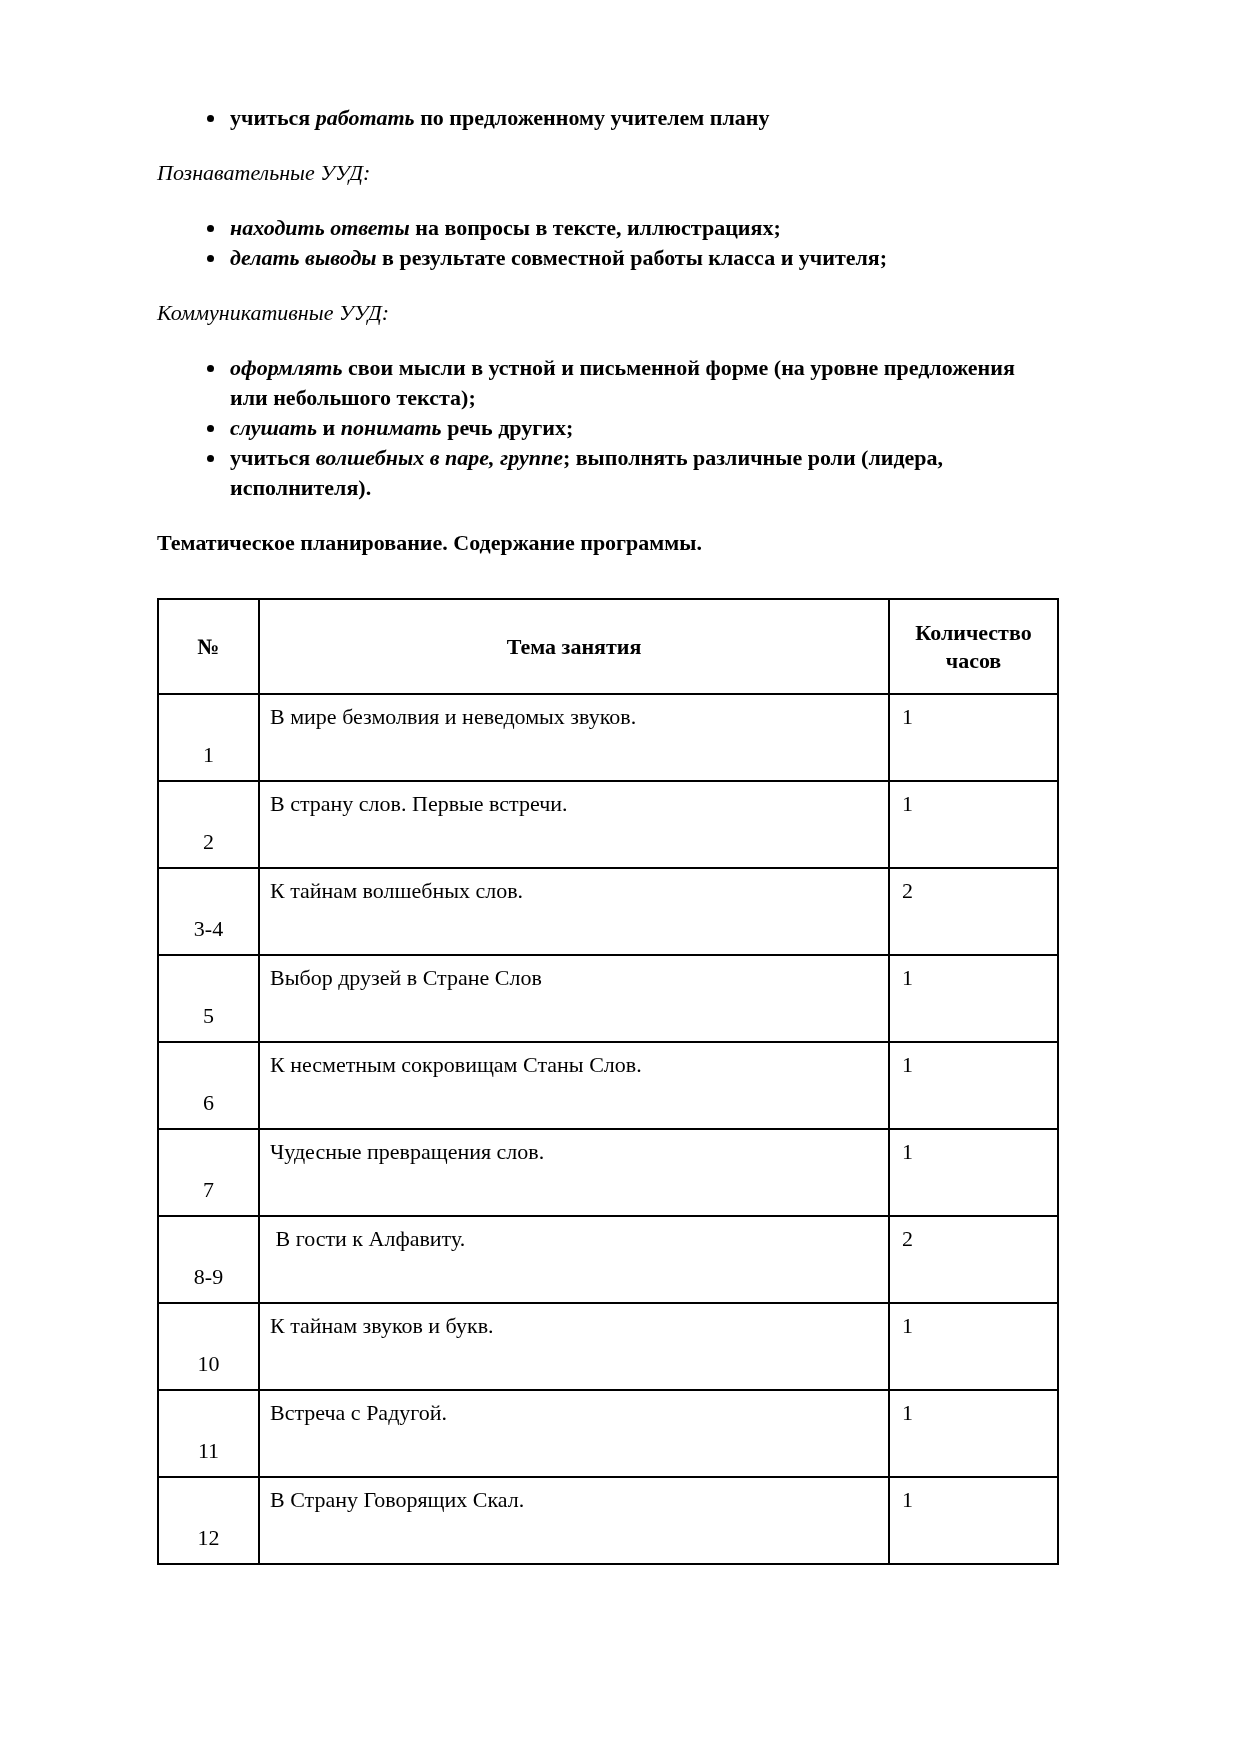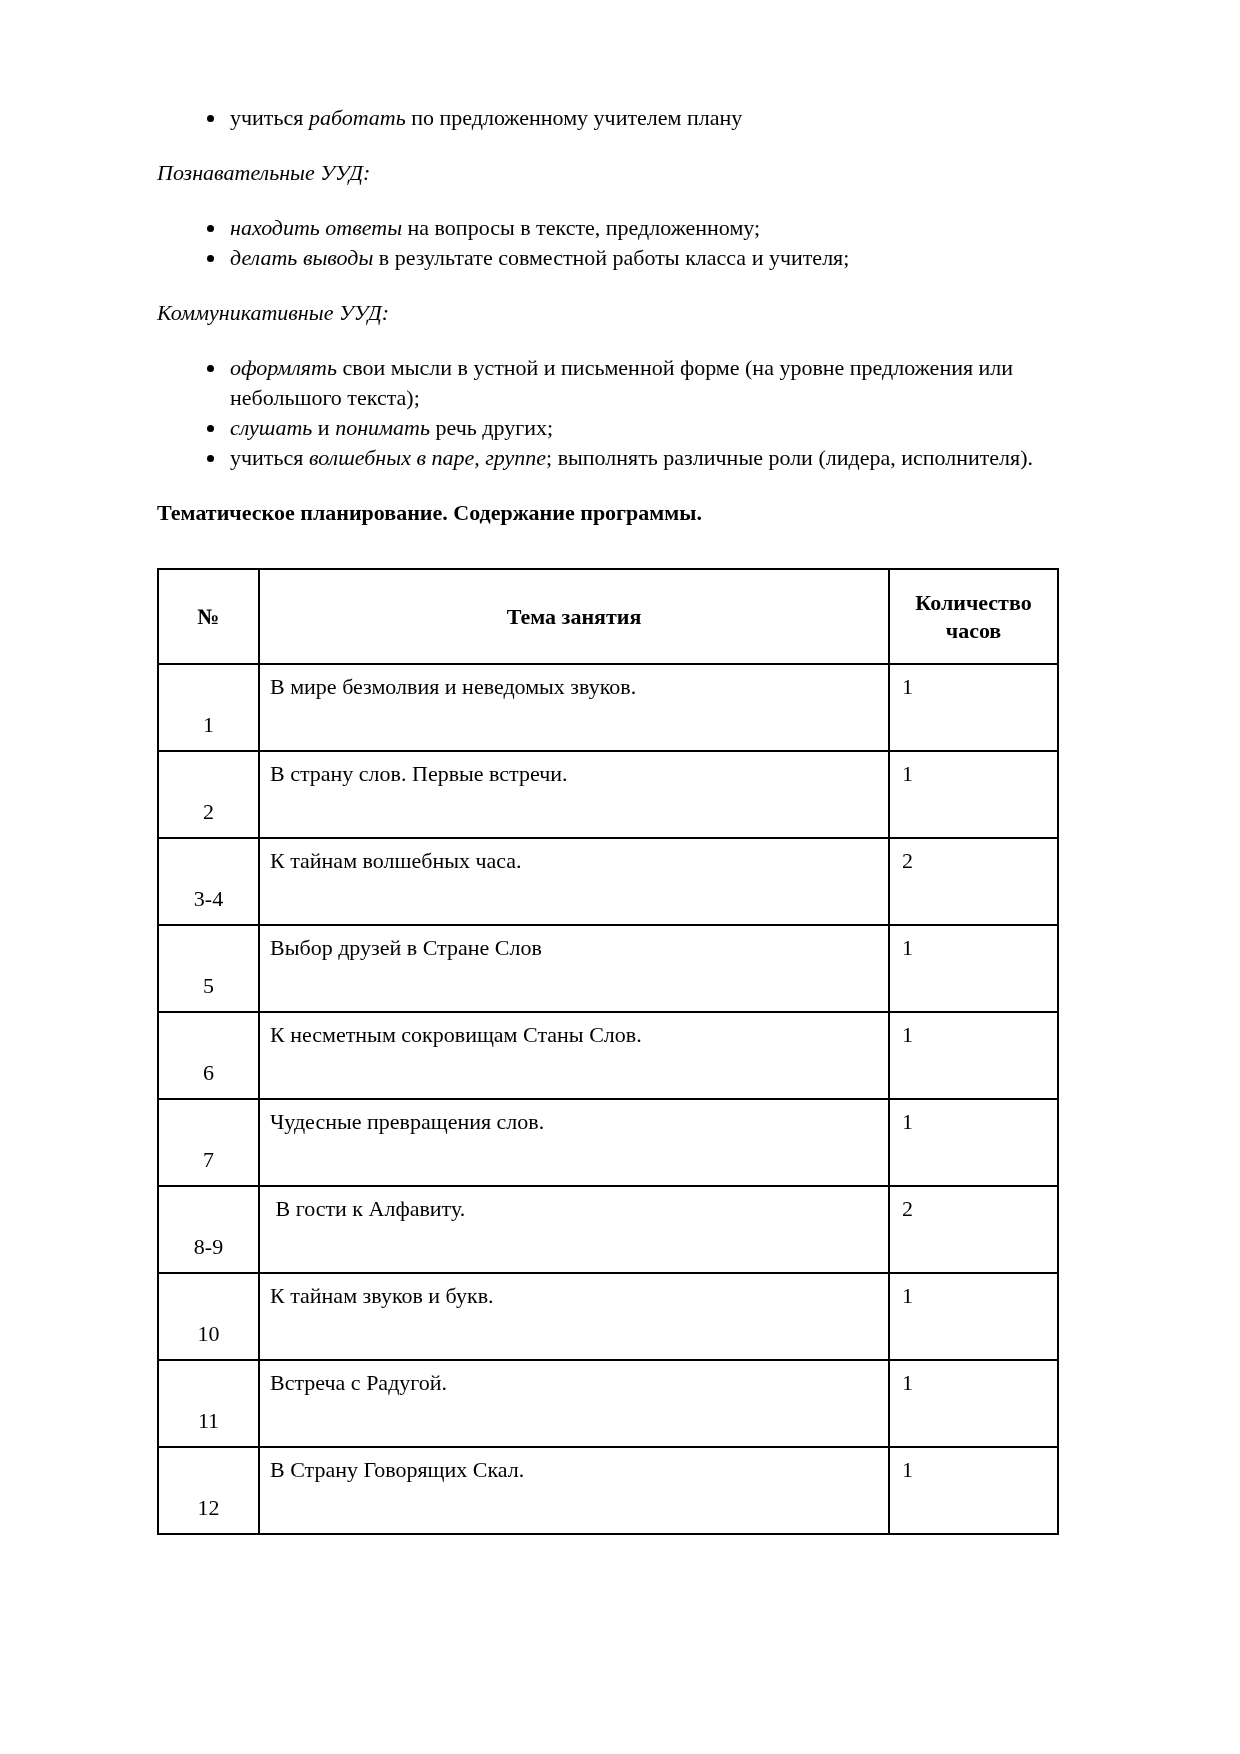--- a/index.html
+++ b/index.html
@@ -16,20 +16,21 @@
     width: 1240px;
     height: 1754px;
     padding: 103px 183px 0 157px;
   }
   .it { font-style: italic; }
 
   ul.bullets {
     list-style: disc outside;
     padding-left: 70px;
     margin: 0 0 25px 0;
+    font-weight: bold;
   }
   ul.bullets li {
     line-height: 30px;
     padding-left: 3px;
   }
   .ital-heading {
     font-style: italic;
     line-height: 30px;
     margin: 0 0 25px 0;
     font-family: Liberation Serif, serif;
@@ -88,21 +89,21 @@
 
 <div class="page">
 
   <ul class="bullets">
     <li><span>учиться </span><span class="it">работать</span><span> по предложенному учителем плану</span></li>
   </ul>
 
   <p class="ital-heading">Познавательные УУД:</p>
 
   <ul class="bullets">
-    <li><span class="it">находить ответы</span><span> на вопросы в тексте, предложенному;</span></li>
+    <li><span class="it">находить ответы</span><span> на вопросы в тексте, иллюстрациях;</span></li>
     <li><span class="it">делать выводы</span><span> в результате совместной работы класса и учителя;</span></li>
   </ul>
 
   <p class="ital-heading">Коммуникативные УУД:</p>
 
   <ul class="bullets">
     <li><span class="it">оформлять</span><span> свои мысли в устной и письменной форме (на уровне предложения или небольшого текста);</span></li>
     <li><span class="it">слушать</span><span> и </span><span class="it">понимать</span><span> речь других;</span></li>
     <li><span>учиться </span><span class="it">волшебных в паре, группе</span><span>; выполнять различные роли (лидера, исполнителя).</span></li>
   </ul>
@@ -129,21 +130,21 @@
         <td class="c-topic">В мире безмолвия и неведомых звуков.</td>
         <td class="c-hours">1</td>
       </tr>
       <tr>
         <td class="c-num">2</td>
         <td class="c-topic">В страну слов. Первые встречи.</td>
         <td class="c-hours">1</td>
       </tr>
       <tr>
         <td class="c-num">3-4</td>
-        <td class="c-topic">К тайнам волшебных часа.</td>
+        <td class="c-topic">К тайнам волшебных слов.</td>
         <td class="c-hours">2</td>
       </tr>
       <tr>
         <td class="c-num">5</td>
         <td class="c-topic">Выбор друзей в Стране Слов</td>
         <td class="c-hours">1</td>
       </tr>
       <tr>
         <td class="c-num">6</td>
         <td class="c-topic">К несметным сокровищам Станы Слов.</td>

